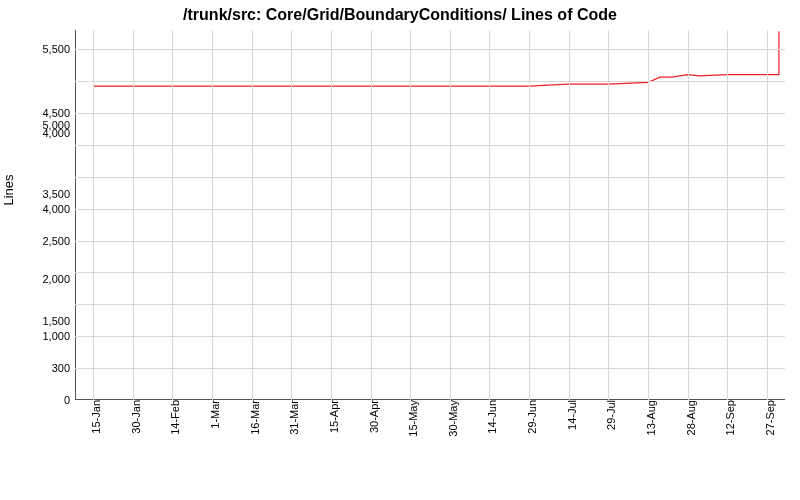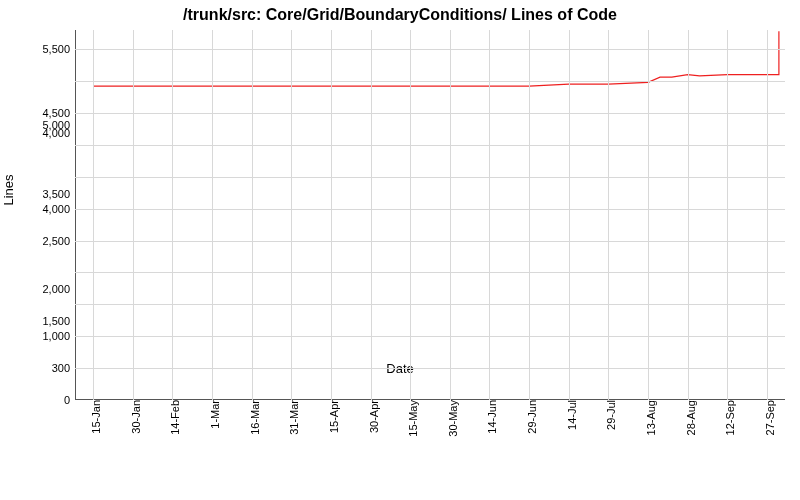--- a/index.html
+++ b/index.html
@@ -104,36 +104,35 @@
     stroke-width: 1.2;
   }
 </style>
 </head>
 <body>
 
 <div class="chart-container">
 
   <div class="title">/trunk/src: Core/Grid/BoundaryConditions/ Lines of Code</div>
   <div class="y-axis-label">Lines</div>
-  <div class="x-axis-label">Date</div>
 
   <div class="plot-area">
     <div class="plot-border"></div>
     <svg class="line-layer" viewBox="0 0 710 370" preserveAspectRatio="none">
       <path class="series-path" d="M18.0 56.1 L57.6 56.1 L97.3 56.1 L136.9 56.1 L176.6 56.1 L216.2 56.1 L255.9 56.1 L295.5 56.1 L335.2 56.1 L374.8 56.1 L414.5 56.1 L454.1 56.1 L493.8 54.2 L533.4 54.2 L573.1 52.3 L585.0 47.2 L596.8 47.2 L612.7 44.7 L624.6 45.9 L652.4 44.7 L692.0 44.7 L703.9 44.7 L703.9 1.3 "></path>
     </svg>
   <div class="ytick" style="top: 370px;">0</div>
       <div class="hgrid" style="top: 338.103px;"></div>
       <div class="ytick" style="top: 338.103px;">300</div>
       <div class="hgrid" style="top: 306.207px;"></div>
       <div class="ytick" style="top: 306.207px;">1,000</div>
       <div class="hgrid" style="top: 274.31px;"></div>
       <div class="ytick" style="top: 291px;">1,500</div>
       <div class="hgrid" style="top: 242.414px;"></div>
-      <div class="ytick" style="top: 259px;">2,000</div>
+      <div class="ytick" style="top: 249px;">2,000</div>
       <div class="hgrid" style="top: 210.517px;"></div>
       <div class="ytick" style="top: 210.517px;">2,500</div>
       <div class="hgrid" style="top: 178.621px;"></div>
       <div class="ytick" style="top: 178.621px;">4,000</div>
       <div class="hgrid" style="top: 146.724px;"></div>
       <div class="ytick" style="top: 144px; margin-top: 20px;">3,500</div>
       <div class="hgrid" style="top: 114.828px;"></div>
       <div class="ytick" style="top: 103px;">4,000</div>
       <div class="hgrid" style="top: 82.931px;"></div>
       <div class="ytick" style="top: 82.931px; margin-left: 8px;">4,500</div>

